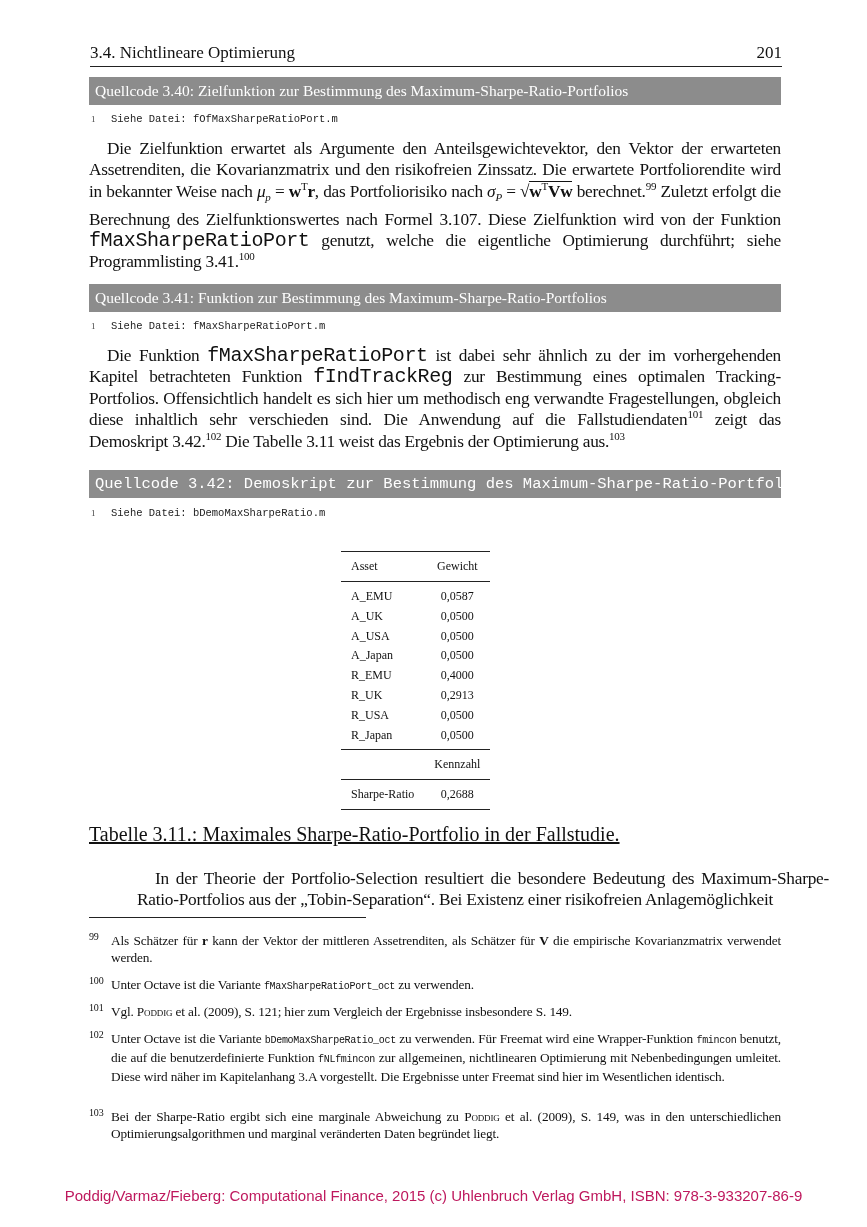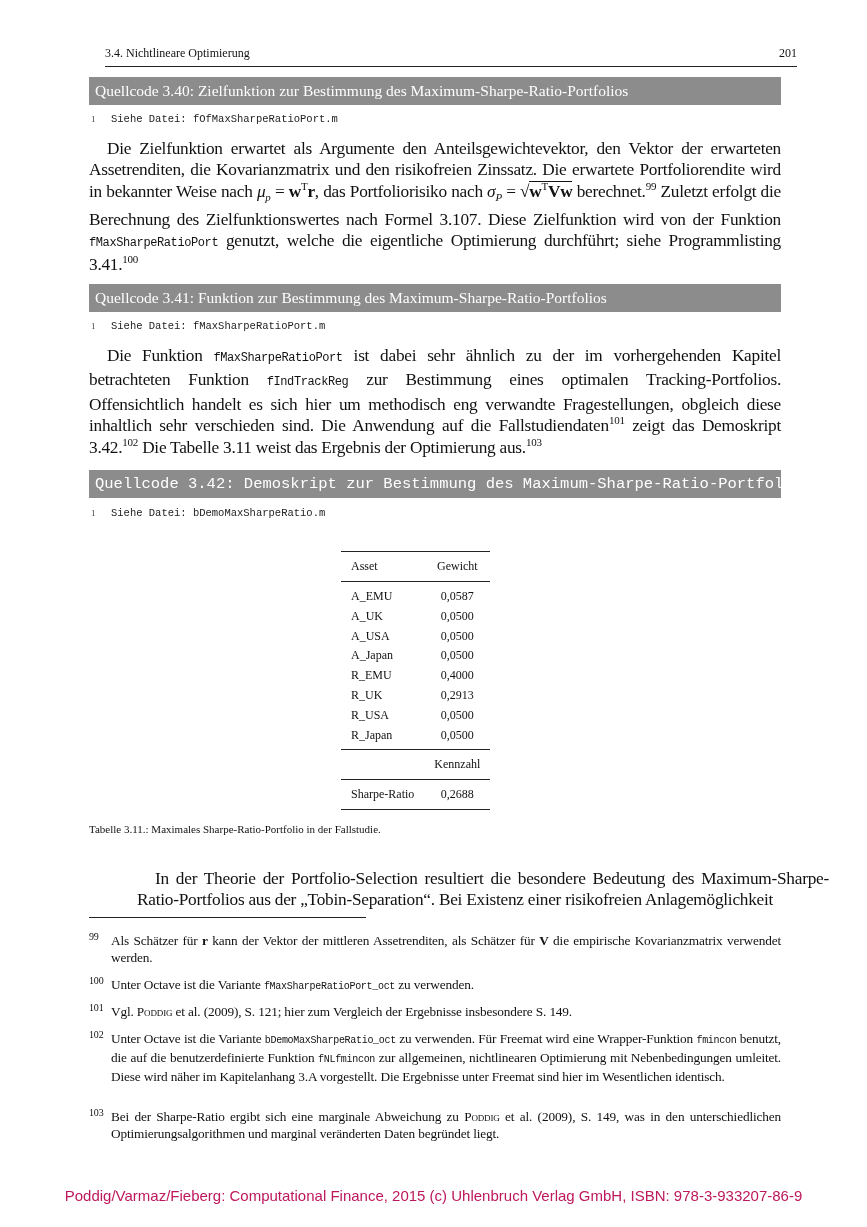--- a/index.html
+++ b/index.html
@@ -3,23 +3,23 @@
   <meta charset="utf-8">
   <style>
     html, body { margin: 0; padding: 0; background: #ffffff; }
     body {
       width: 867px; height: 1227px; position: relative; overflow: hidden;
       font-family: "Liberation Serif", "DejaVu Serif", serif;
       color: #111111;
     }
     .page { position: absolute; left: 89px; top: 0; width: 692px; }
     .running-head {
-      position: absolute; top: 42px; left: 16px; width: 692px; height: 24px;
+      position: absolute; top: 42px; left: 1px; width: 692px; height: 24px;
       border-bottom: 1px solid #222;
-      font-size: 12px; line-height: 22px;
+      font-size: 17px; line-height: 22px;
     }
     .running-head .left { position: absolute; left: 0; top: 0; }
     .running-head .right { position: absolute; right: 0; top: 0; }
 
     .listing-bar {
       position: absolute; left: 0; width: 692px; height: 28px;
       background: #8c8c8c; color: #ffffff;
       font-size: 15.5px; line-height: 28px; padding-left: 6px; box-sizing: border-box;
       white-space: nowrap;
     }
@@ -28,41 +28,41 @@
       font-size: 10.5px; line-height: 14px; color: #222;
       white-space: nowrap;
     }
     .listing-line .lnum { display: inline-block; width: 20px; text-align: left; padding-left: 2px; color: #444; font-family: "Liberation Serif", serif; font-size: 9px; }
 
     .para {
       position: absolute; left: 0; width: 692px;
       font-size: 17.3px; line-height: 21.4px; text-align: justify;
       text-indent: 18px; letter-spacing: -0.25px;
     }
-    .para .mono { font-family: "Liberation Mono", "DejaVu Sans Mono", monospace; font-size: 12px; letter-spacing: -0.4px; }
+    .para .mono { font-family: "Liberation Mono", "DejaVu Sans Mono", monospace; font-size: 20px; letter-spacing: -0.4px; }
     .para sup, .fn sup { font-size: 11px; line-height: 0; }
     .math { font-style: italic; }
     .bold { font-weight: bold; font-style: normal; }
 
     table.results {
       position: absolute; left: 252px; top: 551px;
       border-collapse: collapse; font-size: 12px;
     }
     table.results td, table.results th { padding: 0 10px; font-weight: normal; white-space: nowrap; }
     table.results .toprule td { border-top: 1.5px solid #222; }
     table.results .head td { height: 29px; }
     table.results .midrule td { border-top: 1px solid #222; }
     table.results .body td { height: 19.8px; line-height: 19.8px; }
     table.results .first td { padding-top: 5px; }
     table.results .last td { padding-bottom: 4px; }
     table.results .bottomrule td { border-bottom: 1.5px solid #222; }
     table.results td.num { text-align: center; }
     table.results td.asset { text-align: left; }
 
-    .caption { position: absolute; left: 0; top: 823px; font-size: 11px; }
+    .caption { position: absolute; left: 0; top: 823px; font-size: 20px; text-decoration: underline; }
 
     .fn-rule { position: absolute; left: 0; top: 917px; width: 277px; border-top: 1px solid #222; }
     .fn {
       position: absolute; left: 0; width: 692px; font-size: 13.3px; line-height: 17px;
       padding-left: 22px; box-sizing: border-box; text-align: justify; letter-spacing: -0.15px;
     }
     .fn .fnnum { position: absolute; left: 0; top: -4px; font-size: 10px; }
     .fn .mono { font-family: "Liberation Mono", "DejaVu Sans Mono", monospace; font-size: 10px; letter-spacing: -0.3px; }
     .fn .sc { font-variant: small-caps; }
 

